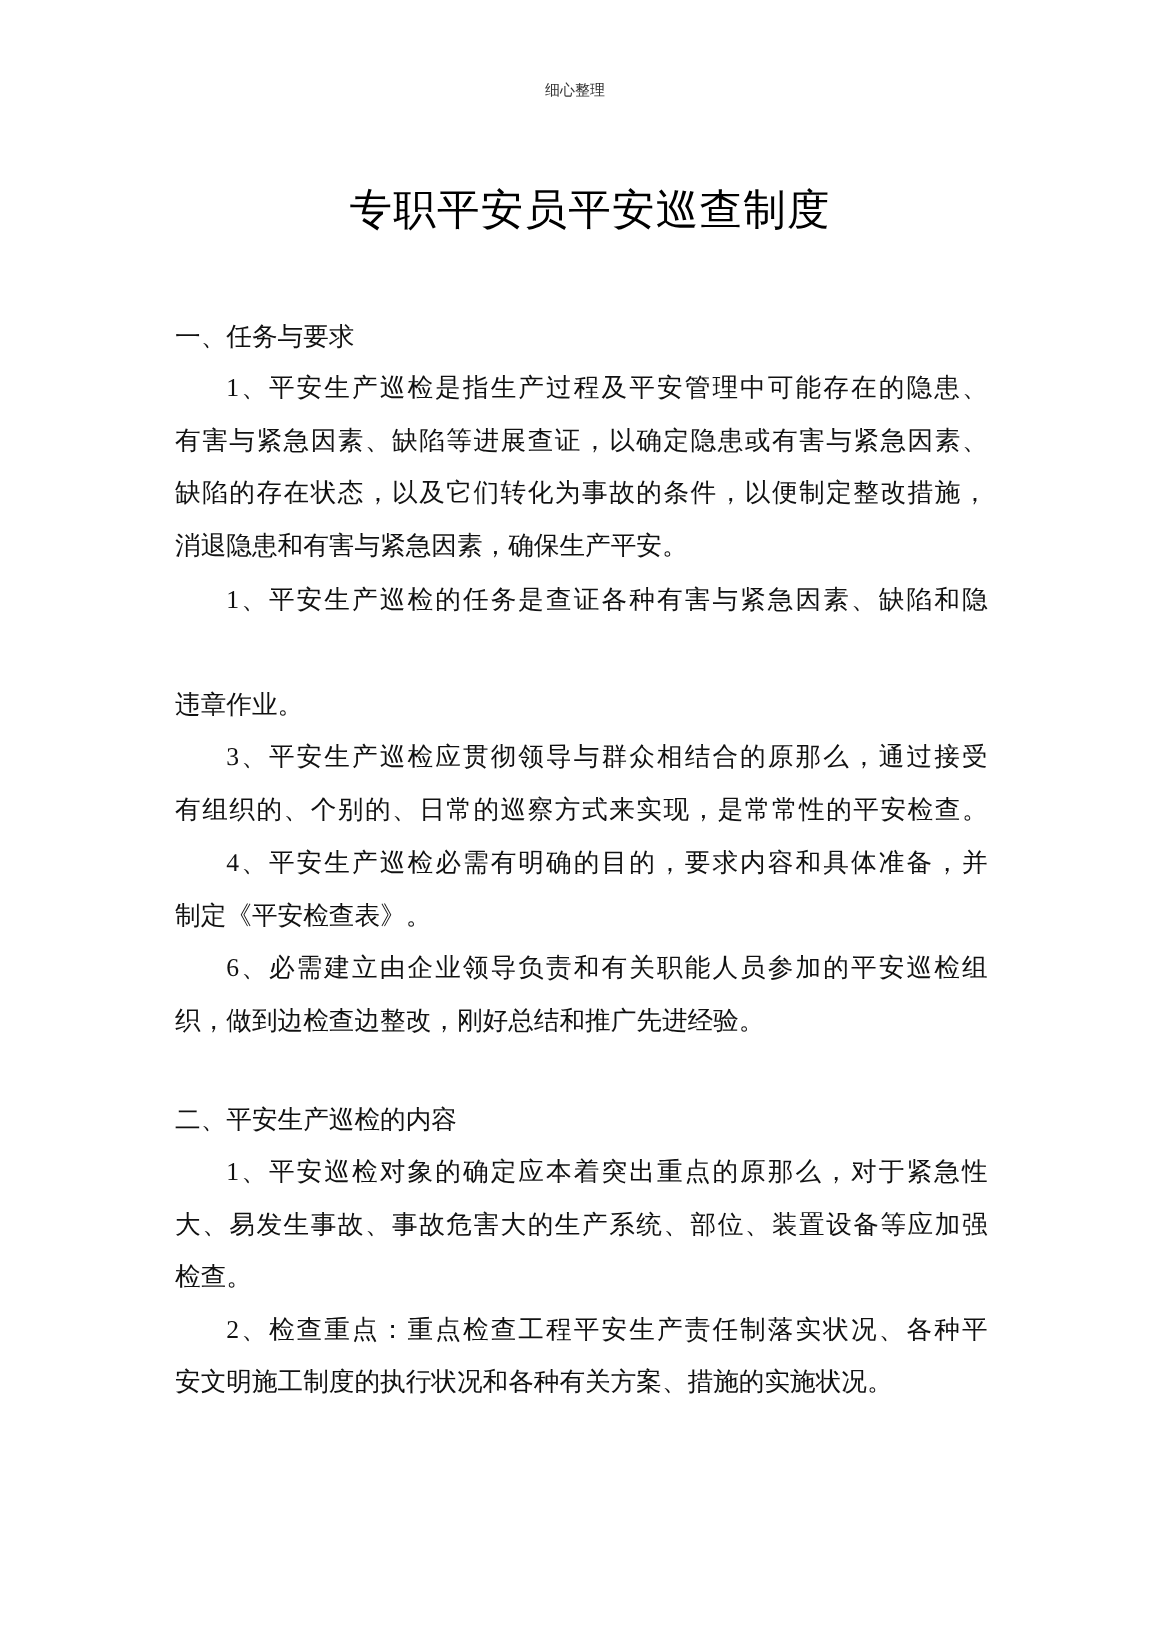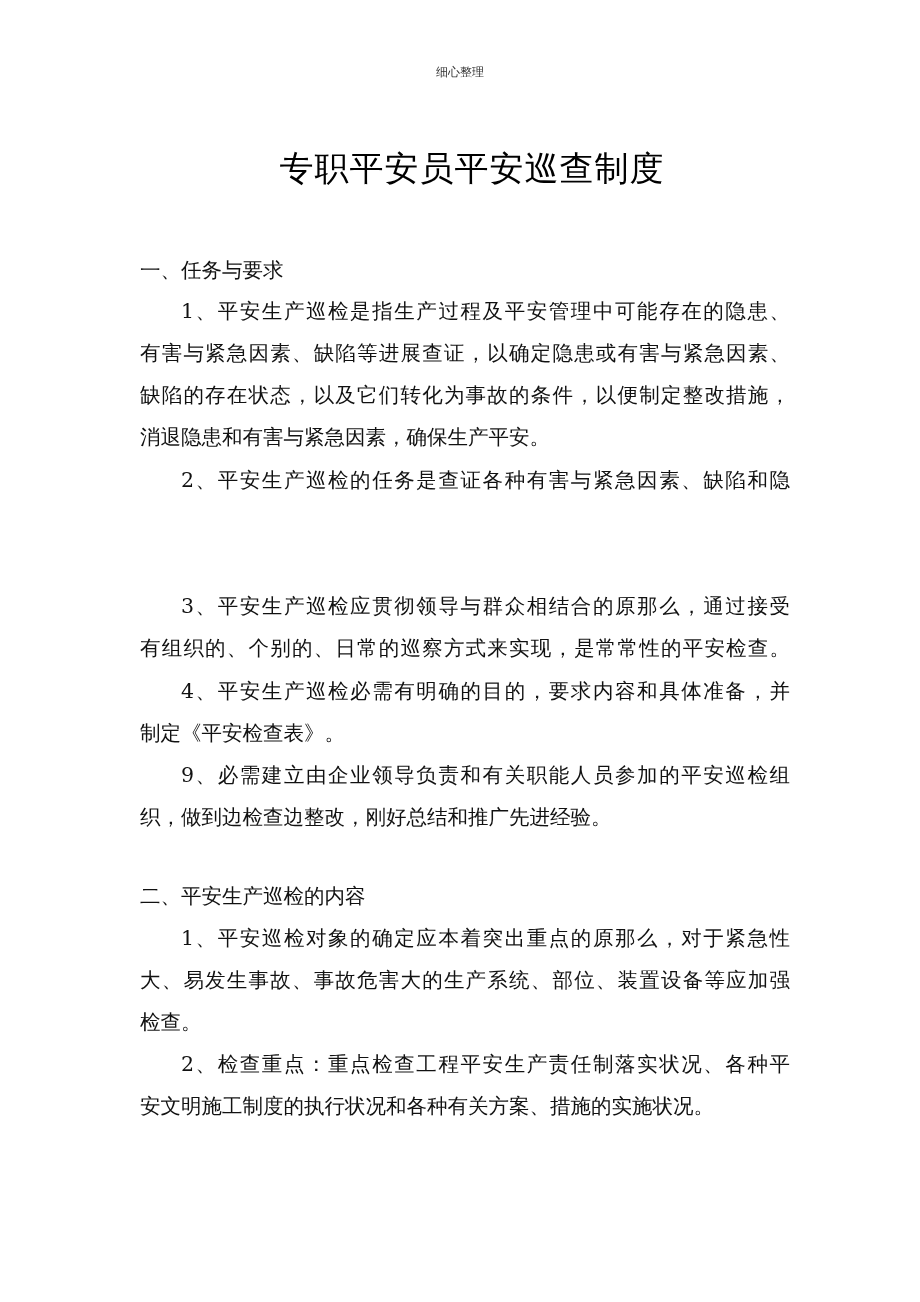--- a/index.html
+++ b/index.html
@@ -48,20 +48,21 @@
       padding-left: 12px;
     }
     .line {
       position: absolute;
       left: 140px;
       width: 650px;
       font-size: 20.5px;
       line-height: 28px;
       white-space: nowrap;
       color: #111111;
+      font-family: Liberation Serif, serif;
     }
     .line.indent {
       left: 181px;
     }
     .line.justify {
       text-align: justify;
       text-align-last: justify;
     }
     .line.indent.justify {
       width: 609px;
@@ -76,29 +77,30 @@
 
   <h1 class="doc-title">专职平安员平安巡查制度</h1>
 
   <div class="line" style="top:256px">一、任务与要求</div>
 
   <div class="line indent justify" style="top:297px">1、平安生产巡检是指生产过程及平安管理中可能存在的隐患、</div>
   <div class="line justify" style="top:339px">有害与紧急因素、缺陷等进展查证，以确定隐患或有害与紧急因素、</div>
   <div class="line justify" style="top:381px">缺陷的存在状态，以及它们转化为事故的条件，以便制定整改措施，</div>
   <div class="line" style="top:423px">消退隐患和有害与紧急因素，确保生产平安。</div>
 
-  <div class="line indent justify" style="top:466px">2、平安生产巡检的任务是查证各种有害与紧急因素、缺陷和隐</div>
+  <div class="line indent justify" style="top:466px">1、平安生产巡检的任务是查证各种有害与紧急因素、缺陷和隐</div>
+  <div class="line" style="top:550px">违章作业。</div>
 
   <div class="line indent justify" style="top:592px">3、平安生产巡检应贯彻领导与群众相结合的原那么，通过接受</div>
   <div class="line justify" style="top:634px">有组织的、个别的、日常的巡察方式来实现，是常常性的平安检查。</div>
 
   <div class="line indent justify" style="top:677px">4、平安生产巡检必需有明确的目的，要求内容和具体准备，并</div>
   <div class="line" style="top:719px">制定《平安检查表》。</div>
 
-  <div class="line indent justify" style="top:761px">9、必需建立由企业领导负责和有关职能人员参加的平安巡检组</div>
+  <div class="line indent justify" style="top:761px">6、必需建立由企业领导负责和有关职能人员参加的平安巡检组</div>
   <div class="line" style="top:803px">织，做到边检查边整改，刚好总结和推广先进经验。</div>
 
   <div class="line" style="top:882px">二、平安生产巡检的内容</div>
 
   <div class="line indent justify" style="top:924px">1、平安巡检对象的确定应本着突出重点的原那么，对于紧急性</div>
   <div class="line justify" style="top:966px">大、易发生事故、事故危害大的生产系统、部位、装置设备等应加强</div>
   <div class="line" style="top:1008px">检查。</div>
 
   <div class="line indent justify" style="top:1050px">2、检查重点：重点检查工程平安生产责任制落实状况、各种平</div>
   <div class="line" style="top:1092px">安文明施工制度的执行状况和各种有关方案、措施的实施状况。</div>

